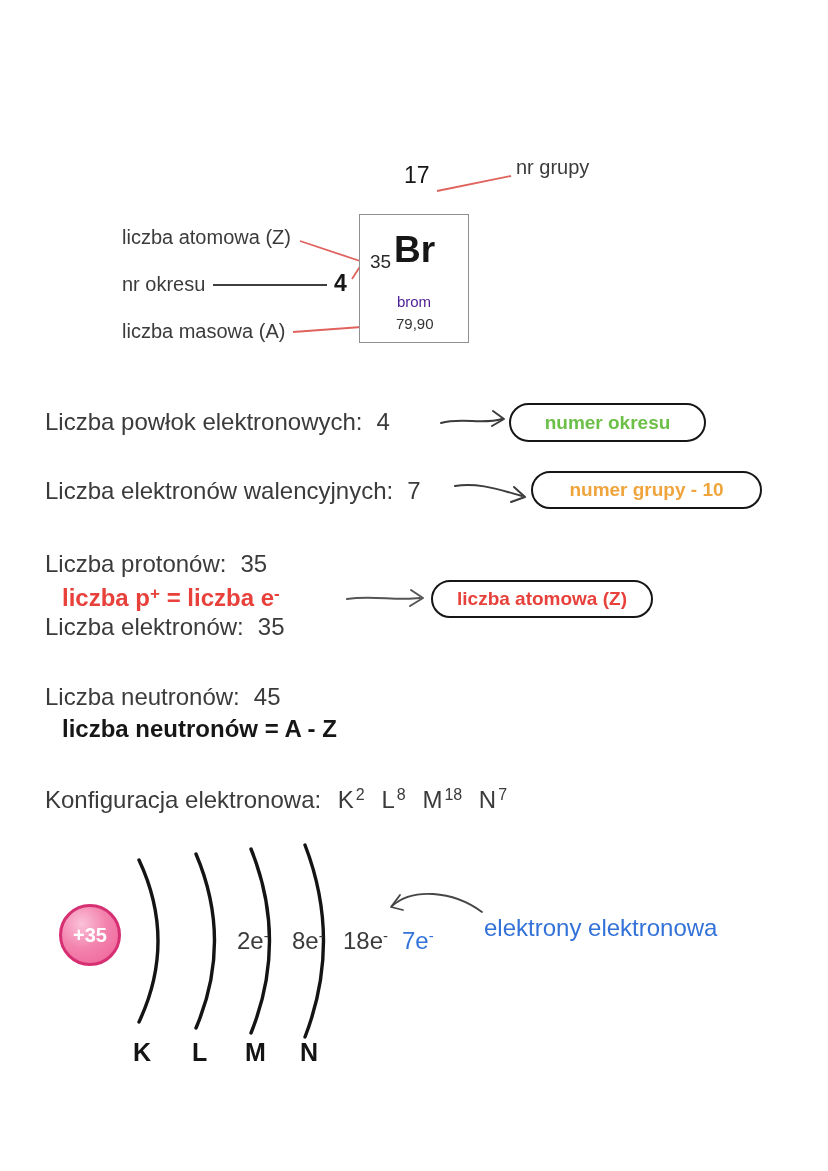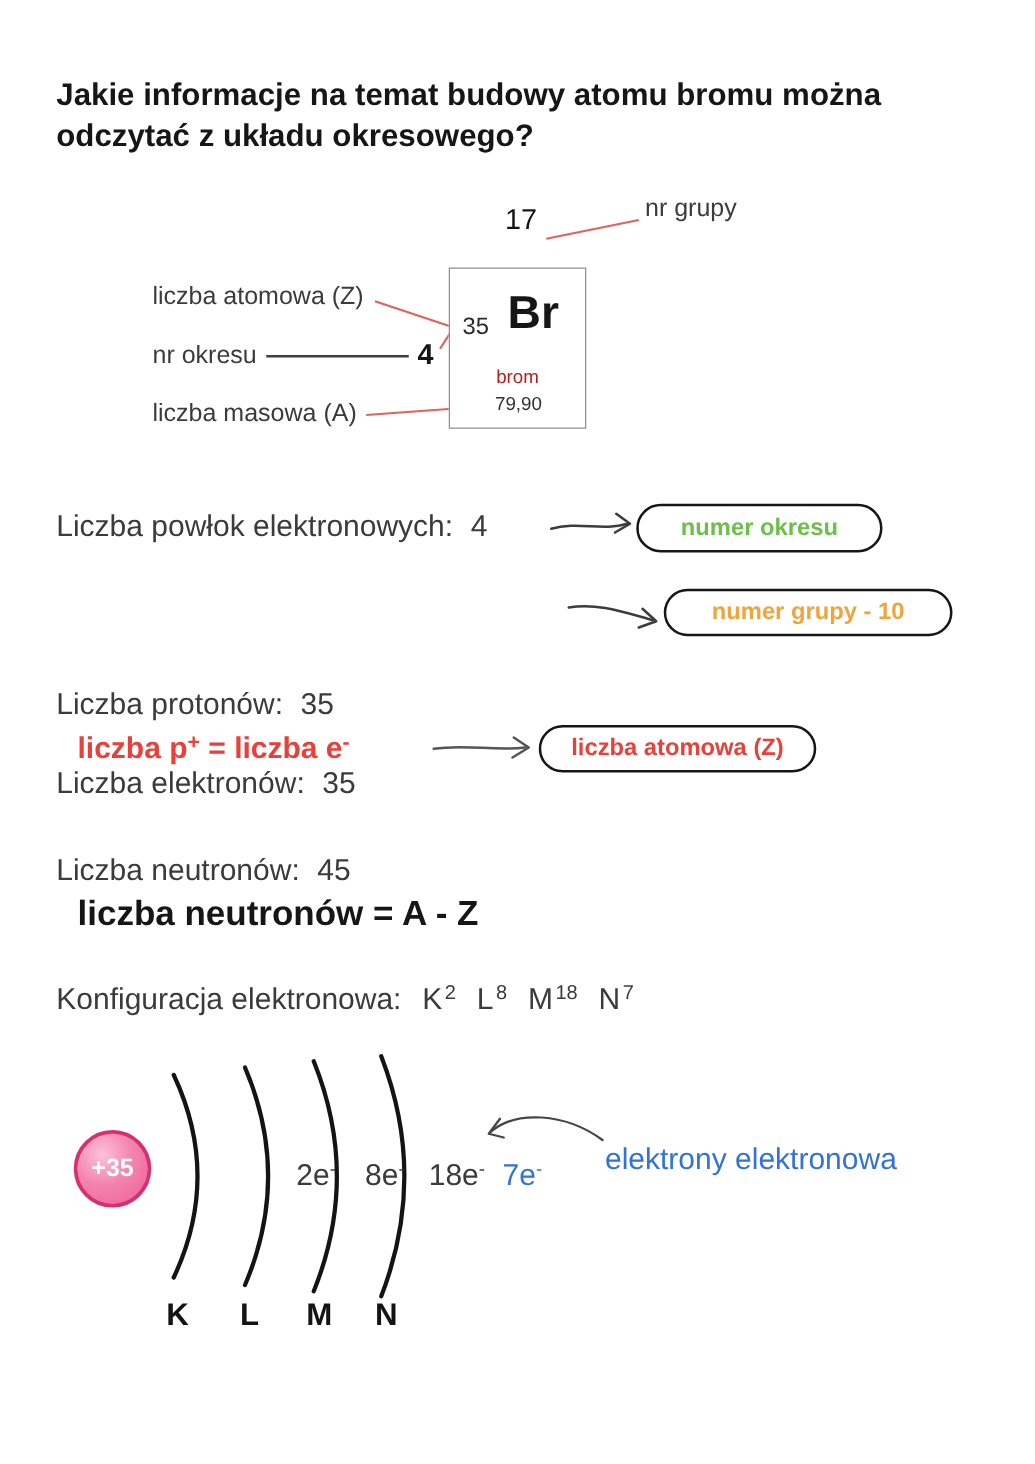--- a/index.html
+++ b/index.html
@@ -14,39 +14,39 @@
   .lbl-group{left:516px;top:156px;}
   .lbl-atomic{left:122px;top:226px;}
   .lbl-period{left:122px;top:273px;}
   .lbl-mass{left:122px;top:320px;}
   .grp-num{position:absolute;left:404px;top:162px;font-size:23px;font-weight:400;color:#161616;}
   .period-num{position:absolute;left:334px;top:270px;font-size:23px;font-weight:700;color:#161616;}
 
   .card{position:absolute;left:359px;top:214px;width:110px;height:129px;
         border:1.5px solid #8f8f8f;background:#ffffff;box-sizing:border-box;}
   .card .z{position:absolute;left:10px;top:36px;font-size:19px;color:#2a2a2a;}
-  .card .sym{position:absolute;left:46px;top:14px;font-size:37px;font-weight:700;color:#161616;}
-  .card .nm{position:absolute;left:0;top:78px;width:100%;text-align:center;font-size:15px;color:#b91c1c;}
+  .card .sym{position:absolute;left:34px;top:14px;font-size:37px;font-weight:700;color:#161616;}
+  .card .nm{position:absolute;left:0;top:78px;width:100%;text-align:center;font-size:15px;color:#4c1d95;}
   .card .ms{position:absolute;left:36px;top:100px;font-size:15px;color:#333;text-align:right;}
 
   .overlay{position:absolute;overflow:visible;}
 
   
   .line{position:absolute;font-size:24px;color:#3b3b3b;white-space:nowrap;}
   .line .val{margin-left:14px;}
   .l-shells{left:45px;top:408px;}
   .l-valence{left:45px;top:477px;}
   .l-protons{left:45px;top:550px;}
   .l-electrons{left:45px;top:613px;}
   .l-neutrons{left:45px;top:683px;}
   .l-config{left:45px;top:785px;}
 
   .eq-red{position:absolute;left:62px;top:582px;font-size:24px;font-weight:700;color:#e8403a;white-space:nowrap;}
   .eq-red sup{font-size:17px;position:relative;top:2px;}
-  .eq-bold{position:absolute;left:62px;top:715px;font-size:28px;font-weight:700;color:#161616;white-space:nowrap;}
+  .eq-bold{position:absolute;left:62px;top:715px;font-size:24px;font-weight:700;color:#161616;white-space:nowrap;}
 
   .cfg-pair{margin-left:10px;}
   .cfg-pair .ltr{font-size:24px;}
   .cfg-pair sup{font-size:16px;position:relative;top:1px;margin-left:2px;}
 
   
   .badge{position:absolute;display:flex;align-items:center;justify-content:center;
          border:2.5px solid #161616;border-radius:24px;background:#fff;
          font-weight:700;font-size:19px;box-sizing:border-box;white-space:nowrap;}
   .b-green{left:509px;top:403px;width:197px;height:39px;color:#6cbf47;}
@@ -64,21 +64,20 @@
   .c0{left:197px;} .c1{left:252px;} .c2{left:303px;} .c3{left:362px;color:#3372d8;}
   .shell-letter{position:absolute;top:1038px;font-size:25px;font-weight:700;color:#141414;}
   .k0{left:133px;} .k1{left:192px;} .k2{left:245px;} .k3{left:300px;}
   .valence-lbl{position:absolute;left:484px;top:914px;font-size:24px;color:#3372d8;white-space:nowrap;}
 </style>
 </head>
 <body>
 
 <div class="page">
 
-  <div class="title">Jakie informacje na temat budowy atomu bromu można odczytać z układu okresowego?</div>
 
   <svg class="overlay" style="left:100px;top:160px;" width="460" height="190">
     <line x1="337" y1="31" x2="411" y2="16" stroke="#e0625c" stroke-width="1.8"></line>
     <line x1="200" y1="81" x2="263" y2="102" stroke="#e0625c" stroke-width="1.8"></line>
     <line x1="113" y1="125" x2="227" y2="125" stroke="#3f3f3f" stroke-width="2"></line>
     <line x1="252" y1="119" x2="261" y2="105" stroke="#e0625c" stroke-width="1.8"></line>
     <line x1="193" y1="172" x2="289" y2="165" stroke="#e0625c" stroke-width="1.8"></line>
   </svg>
 
   <div class="grp-num">17</div>
@@ -97,20 +96,23 @@
 
   <div class="line l-shells">
     <span>Liczba powłok elektronowych:</span><span class="val">4</span>
   </div>
   <svg class="overlay" style="left:438px;top:406px;" width="74" height="34">
     <path d="M 3,17 C 24,11 44,19 64,13" fill="none" stroke="#3c3c3c" stroke-width="2" stroke-linecap="round"></path>
     <path d="M 55,5 L 66,13 L 54,20" fill="none" stroke="#3c3c3c" stroke-width="2" stroke-linecap="round" stroke-linejoin="round"></path>
   </svg>
   <div class="badge b-green">numer okresu</div>
 
+  <div class="line l-valence">
+    <span>Liczba elektronów walencyjnych:</span><span class="val">7</span>
+  </div>
   <svg class="overlay" style="left:452px;top:474px;" width="82" height="38">
     <path d="M 3,12 C 26,8 48,16 70,22" fill="none" stroke="#3c3c3c" stroke-width="2" stroke-linecap="round"></path>
     <path d="M 62,13 L 73,23 L 59,28" fill="none" stroke="#3c3c3c" stroke-width="2" stroke-linecap="round" stroke-linejoin="round"></path>
   </svg>
   <div class="badge b-orange">numer grupy - 10</div>
 
   <div class="line l-protons">
     <span>Liczba protonów:</span><span class="val">35</span>
   </div>
   <div class="eq-red">

